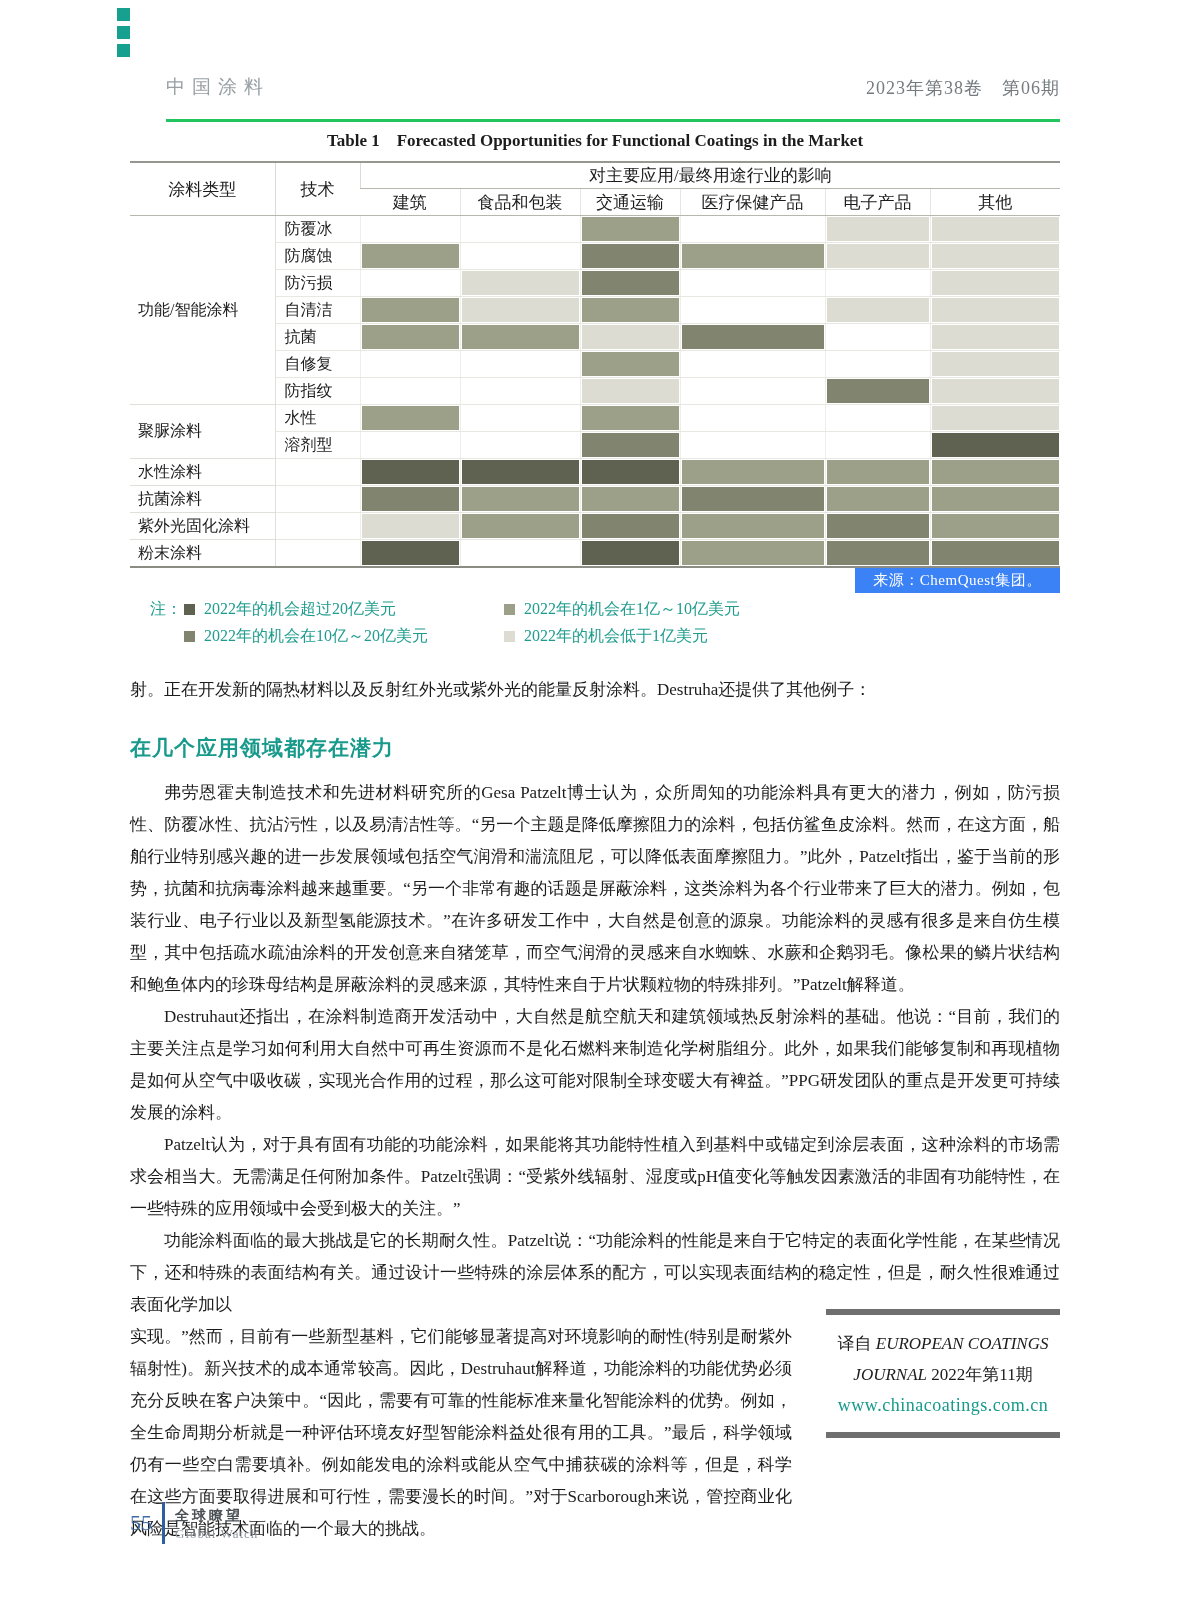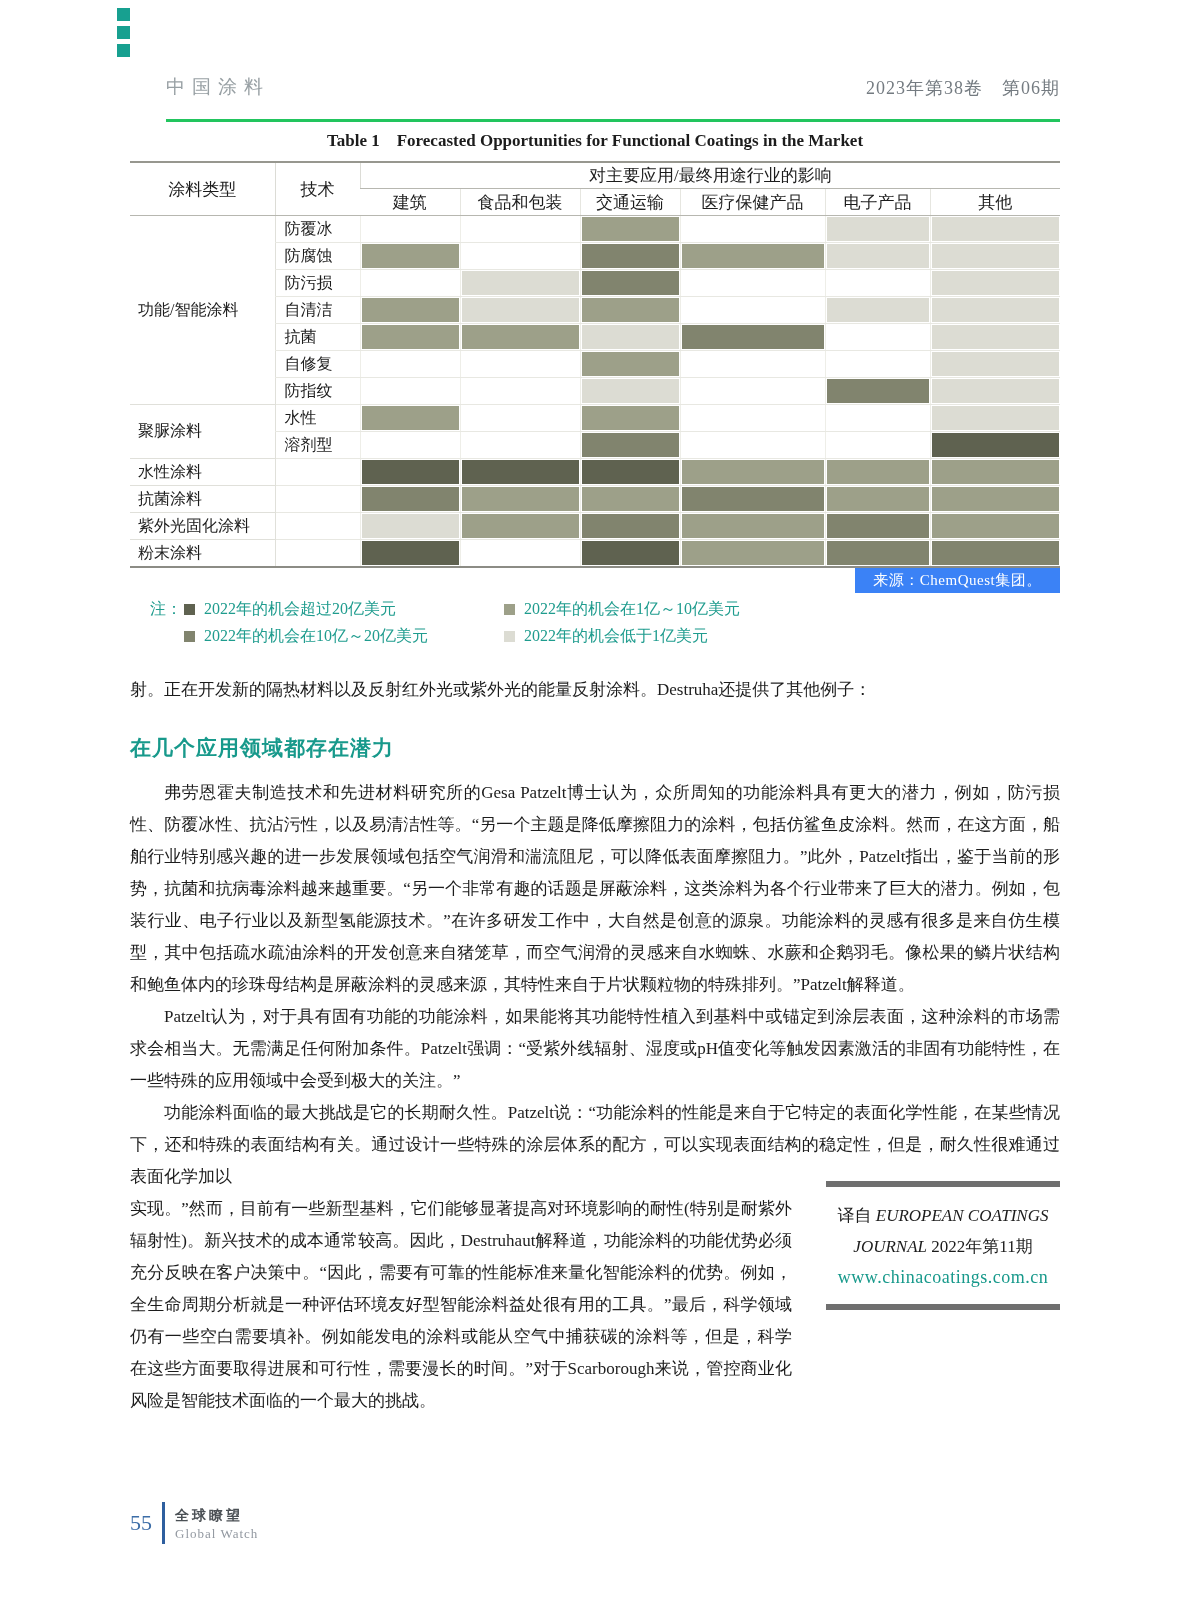--- a/index.html
+++ b/index.html
@@ -430,20 +430,21 @@
           </span>
         </div>
     </div>
 
     <div class="article">
       <p>射。正在开发新的隔热材料以及反射红外光或紫外光的能量反射涂料。Destruha还提供了其他例子：</p>
 
       <h2 class="section">在几个应用领域都存在潜力</h2>
 
       <p class="ind">弗劳恩霍夫制造技术和先进材料研究所的Gesa Patzelt博士认为，众所周知的功能涂料具有更大的潜力，例如，防污损性、防覆冰性、抗沾污性，以及易清洁性等。“另一个主题是降低摩擦阻力的涂料，包括仿鲨鱼皮涂料。然而，在这方面，船舶行业特别感兴趣的进一步发展领域包括空气润滑和湍流阻尼，可以降低表面摩擦阻力。”此外，Patzelt指出，鉴于当前的形势，抗菌和抗病毒涂料越来越重要。“另一个非常有趣的话题是屏蔽涂料，这类涂料为各个行业带来了巨大的潜力。例如，包装行业、电子行业以及新型氢能源技术。”在许多研发工作中，大自然是创意的源泉。功能涂料的灵感有很多是来自仿生模型，其中包括疏水疏油涂料的开发创意来自猪笼草，而空气润滑的灵感来自水蜘蛛、水蕨和企鹅羽毛。像松果的鳞片状结构和鲍鱼体内的珍珠母结构是屏蔽涂料的灵感来源，其特性来自于片状颗粒物的特殊排列。”Patzelt解释道。</p>
+      <p class="ind">Destruhaut还指出，在涂料制造商开发活动中，大自然是航空航天和建筑领域热反射涂料的基础。他说：“目前，我们的主要关注点是学习如何利用大自然中可再生资源而不是化石燃料来制造化学树脂组分。此外，如果我们能够复制和再现植物是如何从空气中吸收碳，实现光合作用的过程，那么这可能对限制全球变暖大有裨益。”PPG研发团队的重点是开发更可持续发展的涂料。</p>
       <p class="ind">Patzelt认为，对于具有固有功能的功能涂料，如果能将其功能特性植入到基料中或锚定到涂层表面，这种涂料的市场需求会相当大。无需满足任何附加条件。Patzelt强调：“受紫外线辐射、湿度或pH值变化等触发因素激活的非固有功能特性，在一些特殊的应用领域中会受到极大的关注。”</p>
       <p class="ind">功能涂料面临的最大挑战是它的长期耐久性。Patzelt说：“功能涂料的性能是来自于它特定的表面化学性能，在某些情况下，还和特殊的表面结构有关。通过设计一些特殊的涂层体系的配方，可以实现表面结构的稳定性，但是，耐久性很难通过表面化学加以</p>
 
       <div class="wrap-row">
         <div class="wrap-left">
           <p>实现。”然而，目前有一些新型基料，它们能够显著提高对环境影响的耐性(特别是耐紫外辐射性)。新兴技术的成本通常较高。因此，Destruhaut解释道，功能涂料的功能优势必须充分反映在客户决策中。“因此，需要有可靠的性能标准来量化智能涂料的优势。例如，全生命周期分析就是一种评估环境友好型智能涂料益处很有用的工具。”最后，科学领域仍有一些空白需要填补。例如能发电的涂料或能从空气中捕获碳的涂料等，但是，科学在这些方面要取得进展和可行性，需要漫长的时间。”对于Scarborough来说，管控商业化风险是智能技术面临的一个最大的挑战。</p>
         </div>
         <div class="wrap-right">
           <div class="ref-box">
             <div><span>译自 </span><span class="it">EUROPEAN COATINGS</span></div>

